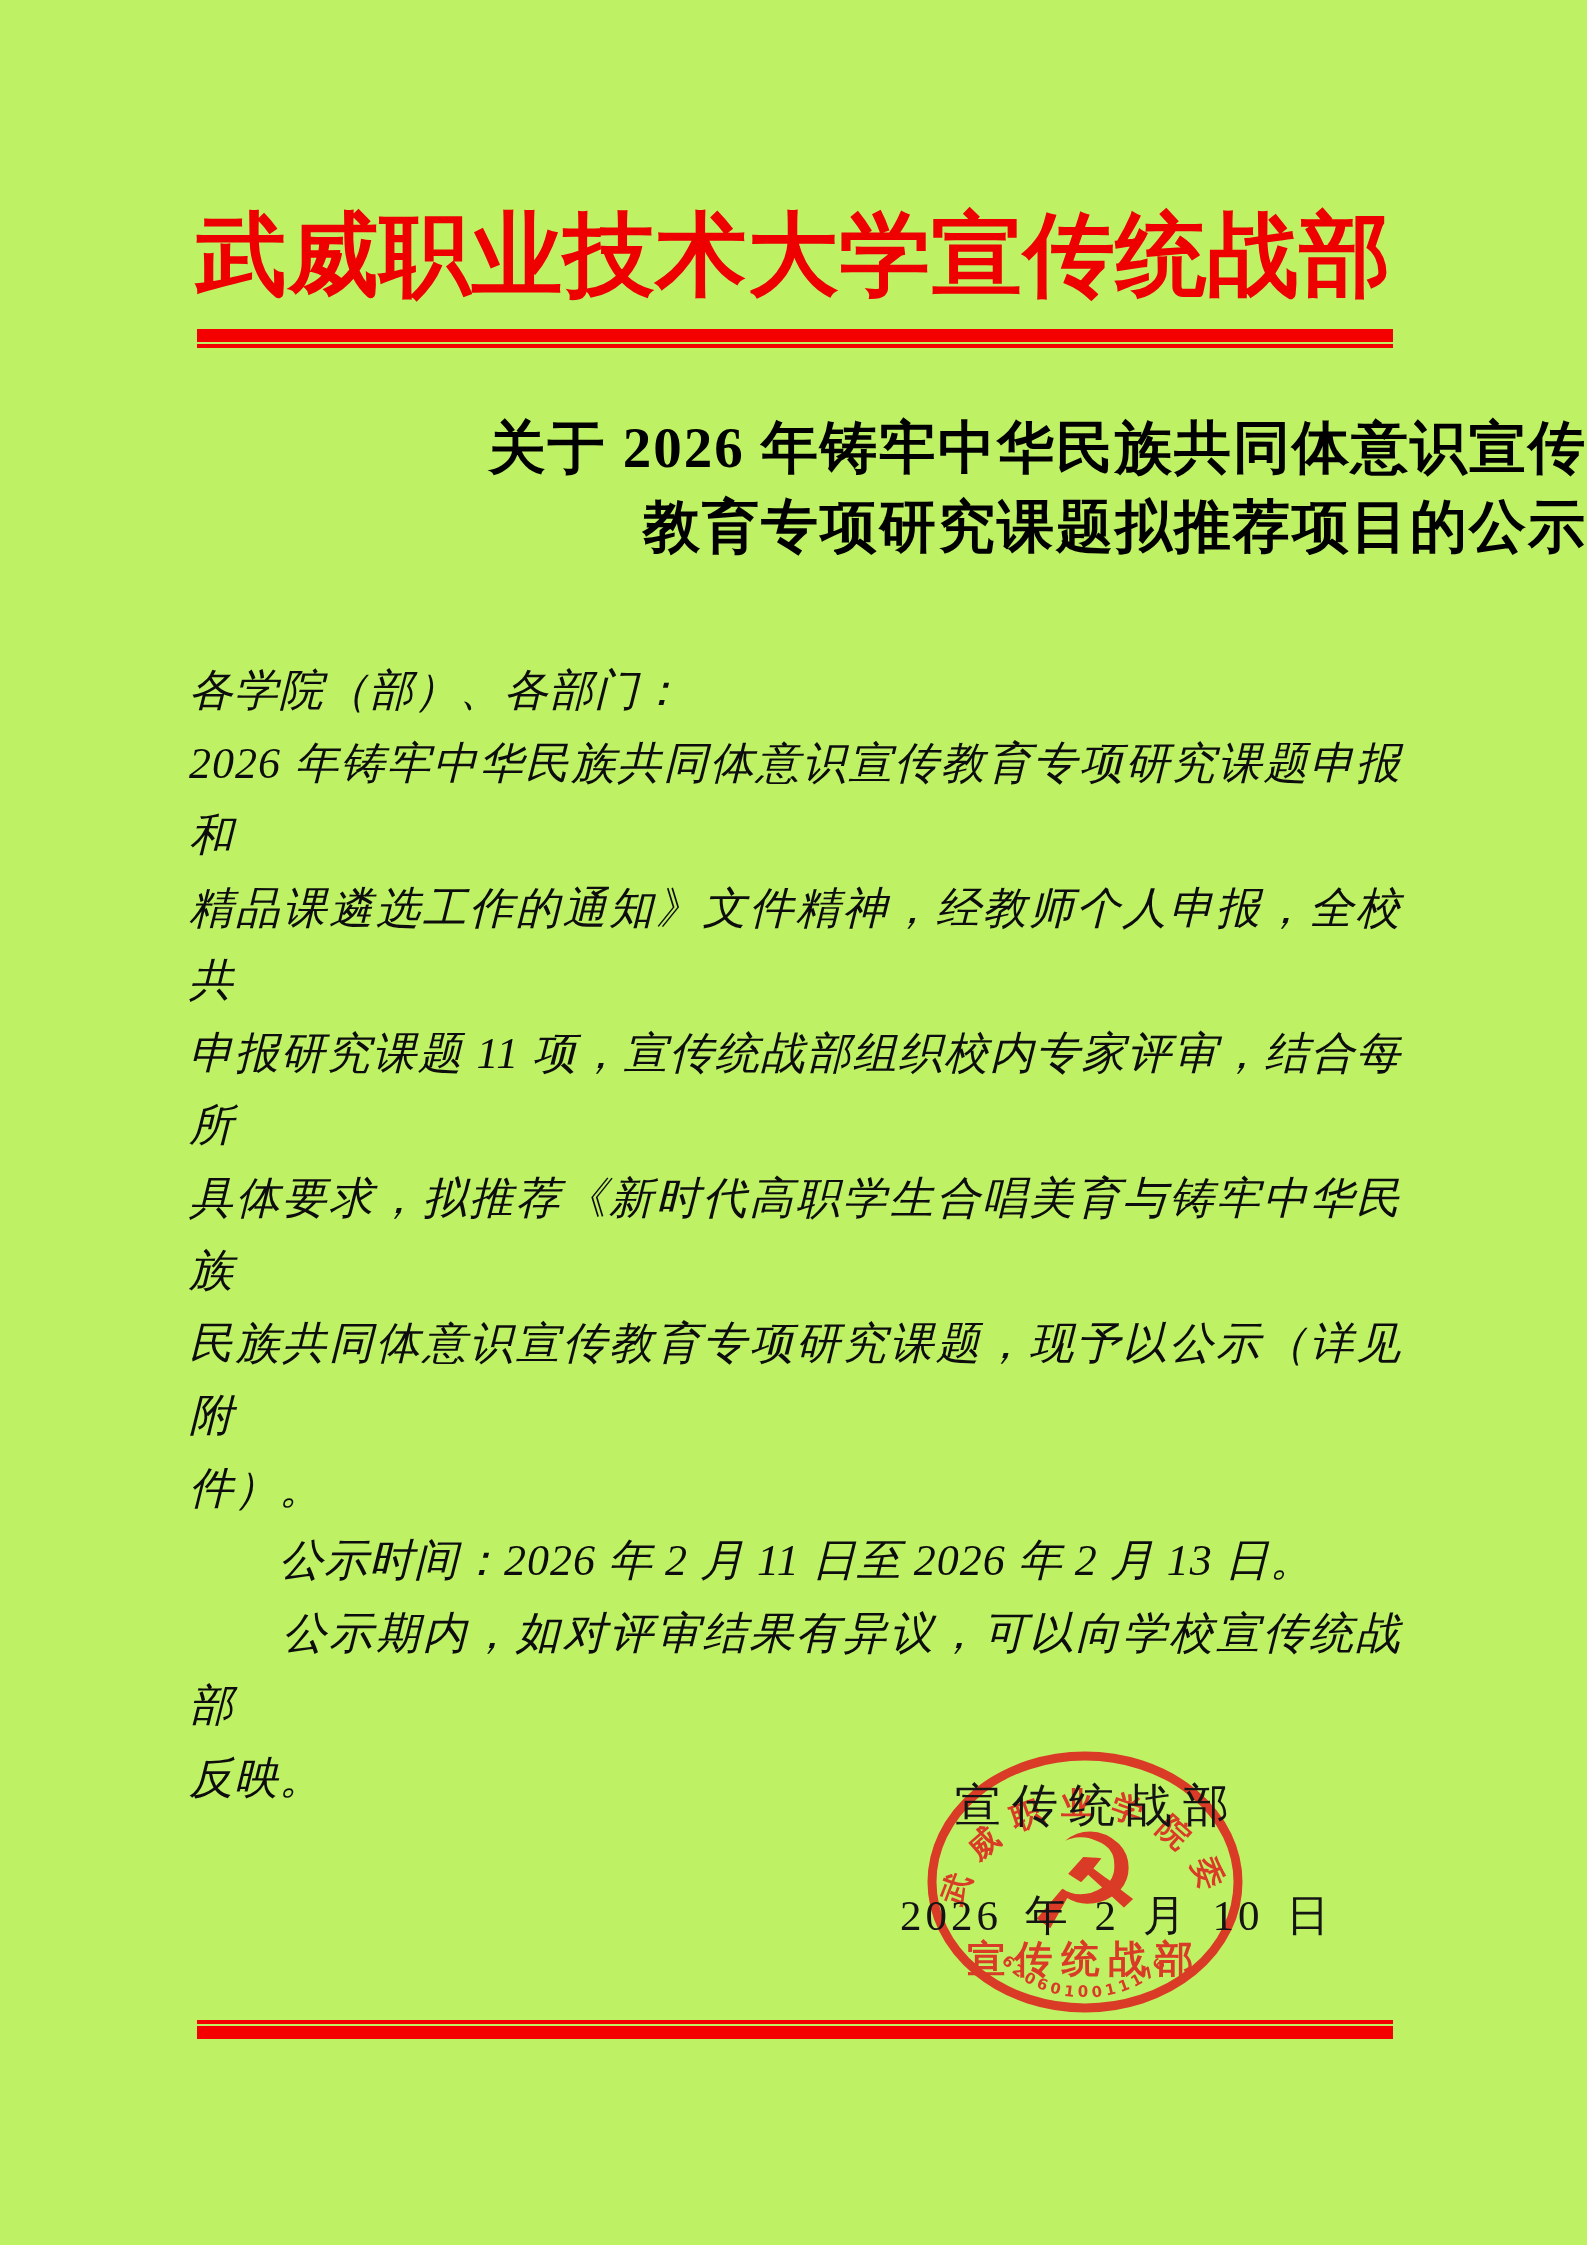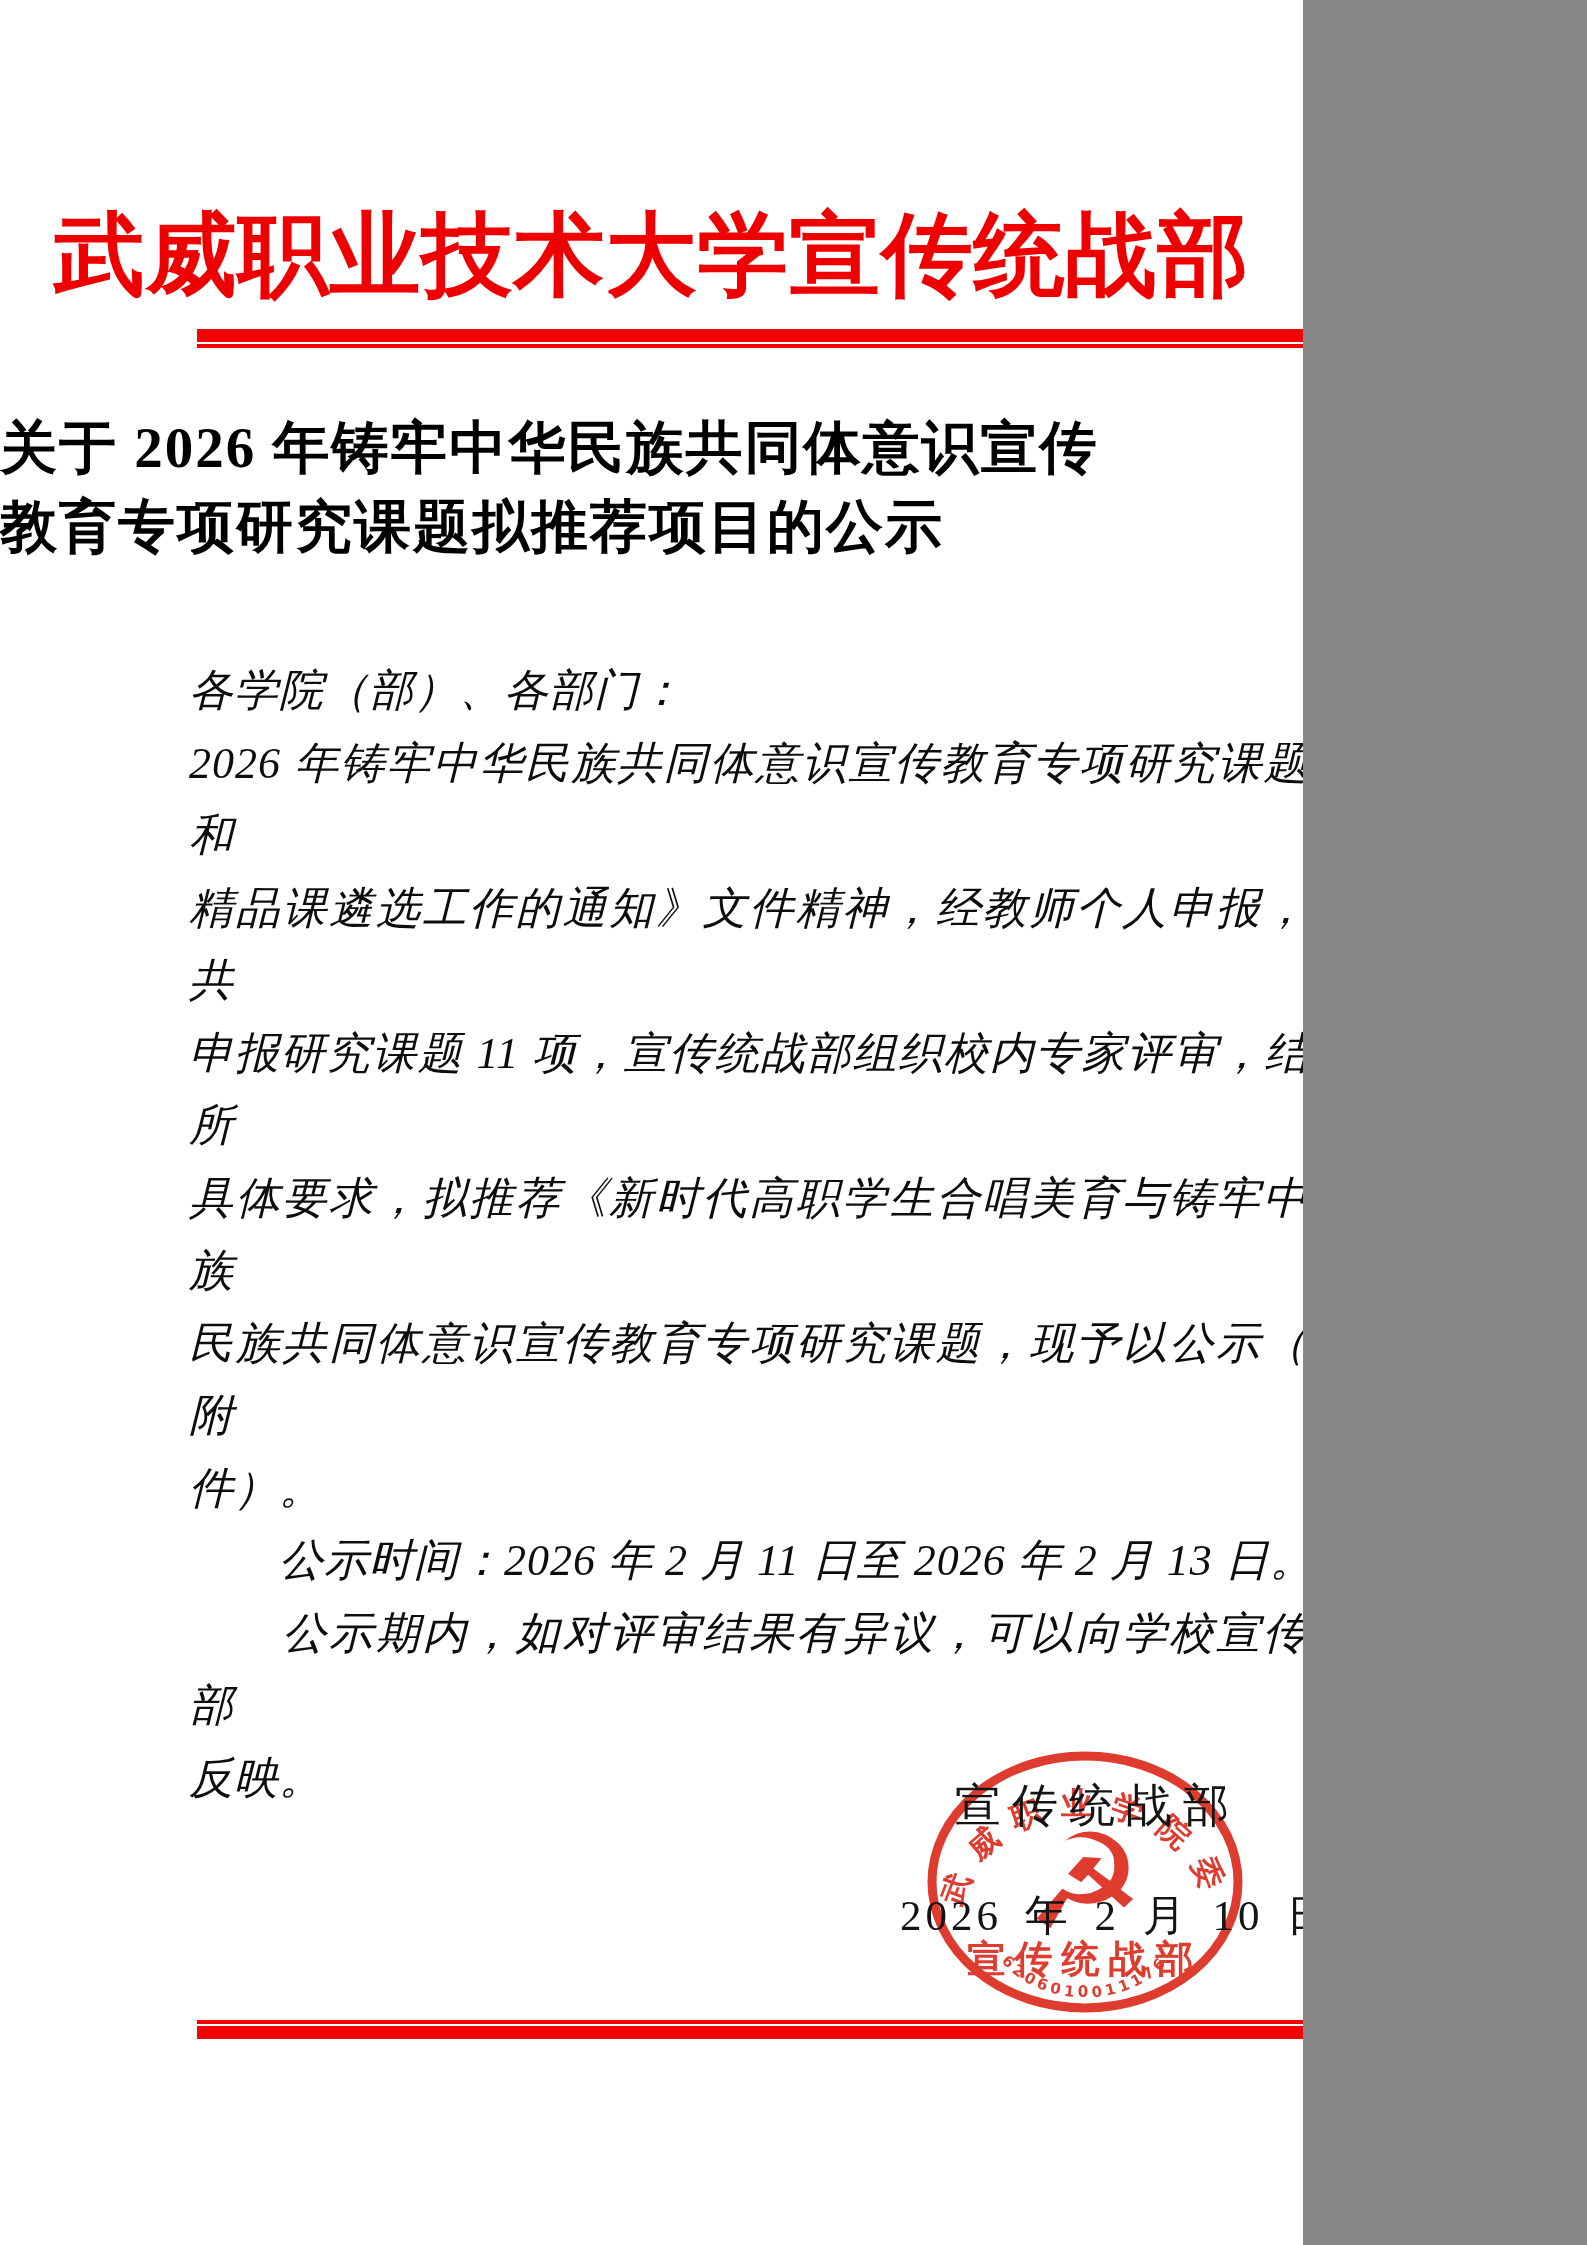--- a/index.html
+++ b/index.html
@@ -1,19 +1,19 @@
 <!DOCTYPE html>
 <html><head>
 <meta charset="utf-8">
 <style>
   html,body{margin:0;padding:0;background:#888;}
   .page{
     position:relative;
-    width:1303px;height:2245px;
-    background:#ffffff;
+    width:1587px;height:2245px;
+    background:#bef264;
     overflow:hidden;
     font-family:"Liberation Serif","DejaVu Serif",serif;
     color:#111111;
   }
   
   .letterhead{
     position:absolute;left:0;top:196px;width:100%;
     text-align:center;
     font-size:91px;line-height:120px;
     font-weight:bold;
@@ -26,21 +26,21 @@
   .rule.thick{height:13px;}
   .rule.thin{height:4px;}
   .rule-group.top{top:329px;}
   .rule-group.top .thin{margin-top:2px;}
   .rule-group.bottom{top:2020px;}
   .rule-group.bottom .thick{margin-top:2px;}
   
   .doc-title{
     position:absolute;left:0;top:408px;width:100%;
     margin:0;
-    text-align:left;
+    text-align:right;
     font-size:57px;line-height:79px;
     font-weight:bold;
     color:#000000;
     letter-spacing:2px;
   }
   
   .doc-body{
     position:absolute;left:189px;top:655px;width:1212px;
     font-size:44px;line-height:72.5px;
     color:#0d0d0d;

